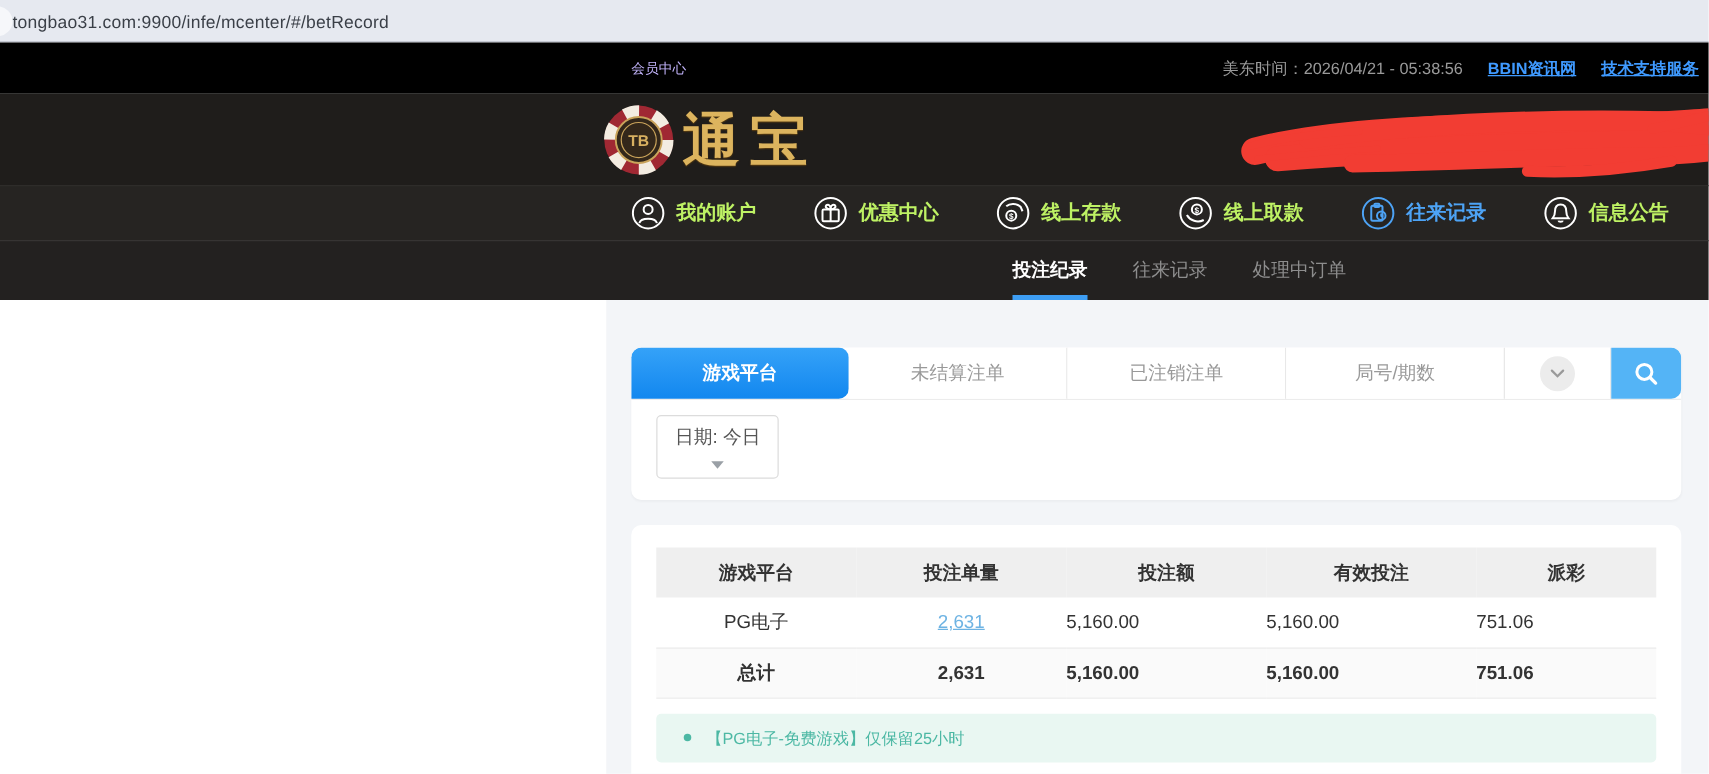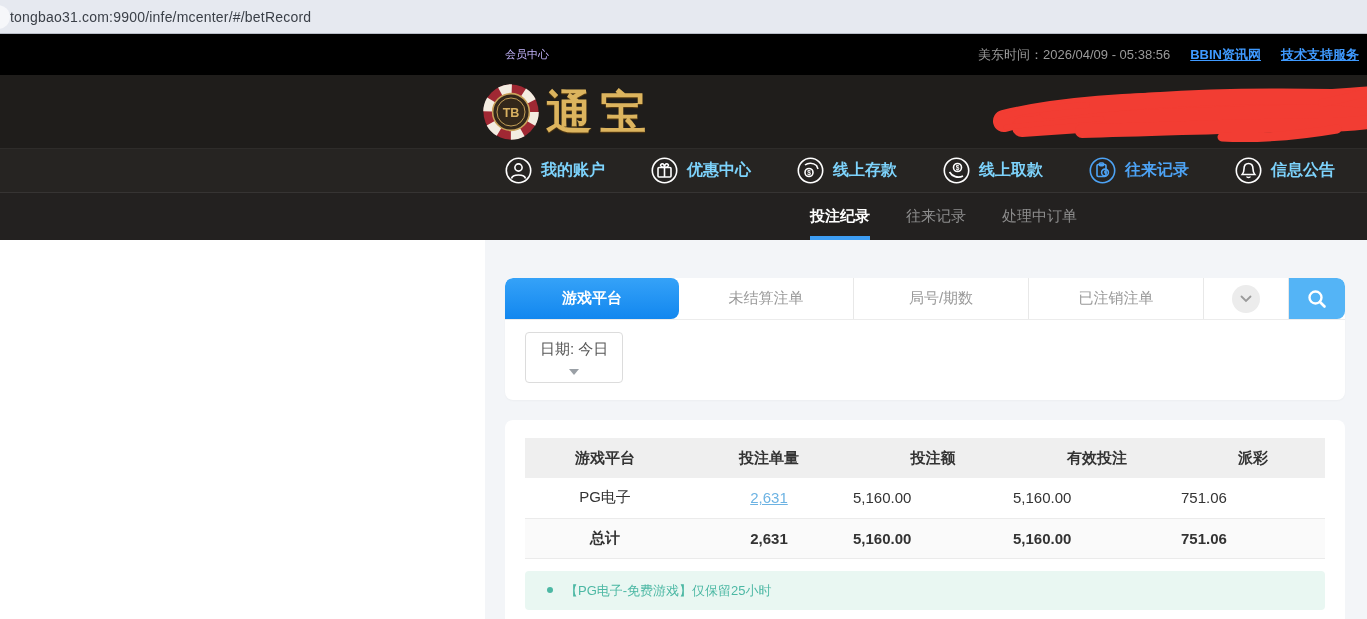--- a/index.html
+++ b/index.html
@@ -23,21 +23,21 @@
   
   .header { height:73px; background:#1f1d1b; position:relative; overflow:hidden; }
   .logo { position:absolute; left:482px; top:8px; display:flex; align-items:center; gap:6px; cursor:pointer; }
   .logo-text { font-family:"DejaVu Serif","Liberation Serif",serif; font-size:46px; font-weight:bold;
     color:#dcb45e; letter-spacing:8px; text-shadow:0 1px 1px #5a3d10; line-height:56px; }
   .scribble { position:absolute; right:0; top:6px; }
 
   
   .mainnav { height:44px; background:#262422; border-top:1px solid #2e2c2a;
     display:flex; align-items:center; gap:46px; padding-left:505px; white-space:nowrap; }
-  .nav-item { display:flex; align-items:center; gap:9px; color:#7dd3fc; font-size:16px;
+  .nav-item { display:flex; align-items:center; gap:9px; color:#bef264; font-size:16px;
     font-weight:bold; cursor:pointer; flex:0 0 auto; }
   .nav-item svg { display:block; }
   .nav-item .stroke { stroke:#fff; fill:none; stroke-width:1.6; }
   .nav-item.active { color:#4da3f5; }
   .nav-item.active .stroke { stroke:#4da3f5; }
 
   
   .subnav { height:48px; background:#232120; border-top:1px solid #363433;
     display:flex; align-items:stretch; gap:36px; padding-left:810px; }
   .subnav-item { display:flex; align-items:center; color:#8d8d8d; font-size:15px;
@@ -90,21 +90,21 @@
 <body>
 
 <div class="urlbar">
   <div class="pill"></div>
   <span class="url">tongbao31.com:9900/infe/mcenter/#/betRecord</span>
 </div>
 
 <div class="topstrip">
   <span class="member">会员中心</span>
   <div class="right">
-    <span class="ttime">美东时间：2026/04/09 - 05:38:56</span>
+    <span class="ttime">美东时间：2026/04/21 - 05:38:56</span>
     <a class="tlink">BBIN资讯网</a>
     <a class="tlink">技术支持服务</a>
   </div>
 </div>
 
 <div class="header">
   <div class="logo">
     <svg width="58" height="58" viewBox="0 0 60 60">
       <circle cx="30" cy="30" r="28.5" fill="#a02833"></circle>
       <circle cx="30" cy="30" r="24" fill="none" stroke="#f3ece1" stroke-width="9.5" stroke-dasharray="12.4 12.8"></circle>
@@ -202,24 +202,24 @@
 
     <div class="card tabs-card">
       <div class="tab-row">
         <div class="tab active">
           <span>游戏平台</span>
         </div>
         <div class="tab">
           <span>未结算注单</span>
         </div>
         <div class="tab">
+          <span>已注销注单</span>
+        </div>
+        <div class="tab">
           <span>局号/期数</span>
-        </div>
-        <div class="tab">
-          <span>已注销注单</span>
         </div>
         <div class="tab-caret-cell">
           <div class="caret-circle">
             <svg width="12" height="8" viewBox="0 0 12 8">
               <polyline points="1.5,1.5 6,6 10.5,1.5" fill="none" stroke="#9a9a9a" stroke-width="1.8" stroke-linecap="round"></polyline>
             </svg>
           </div>
         </div>
         <button class="search-btn">
           <svg width="22" height="22" viewBox="0 0 22 22">

